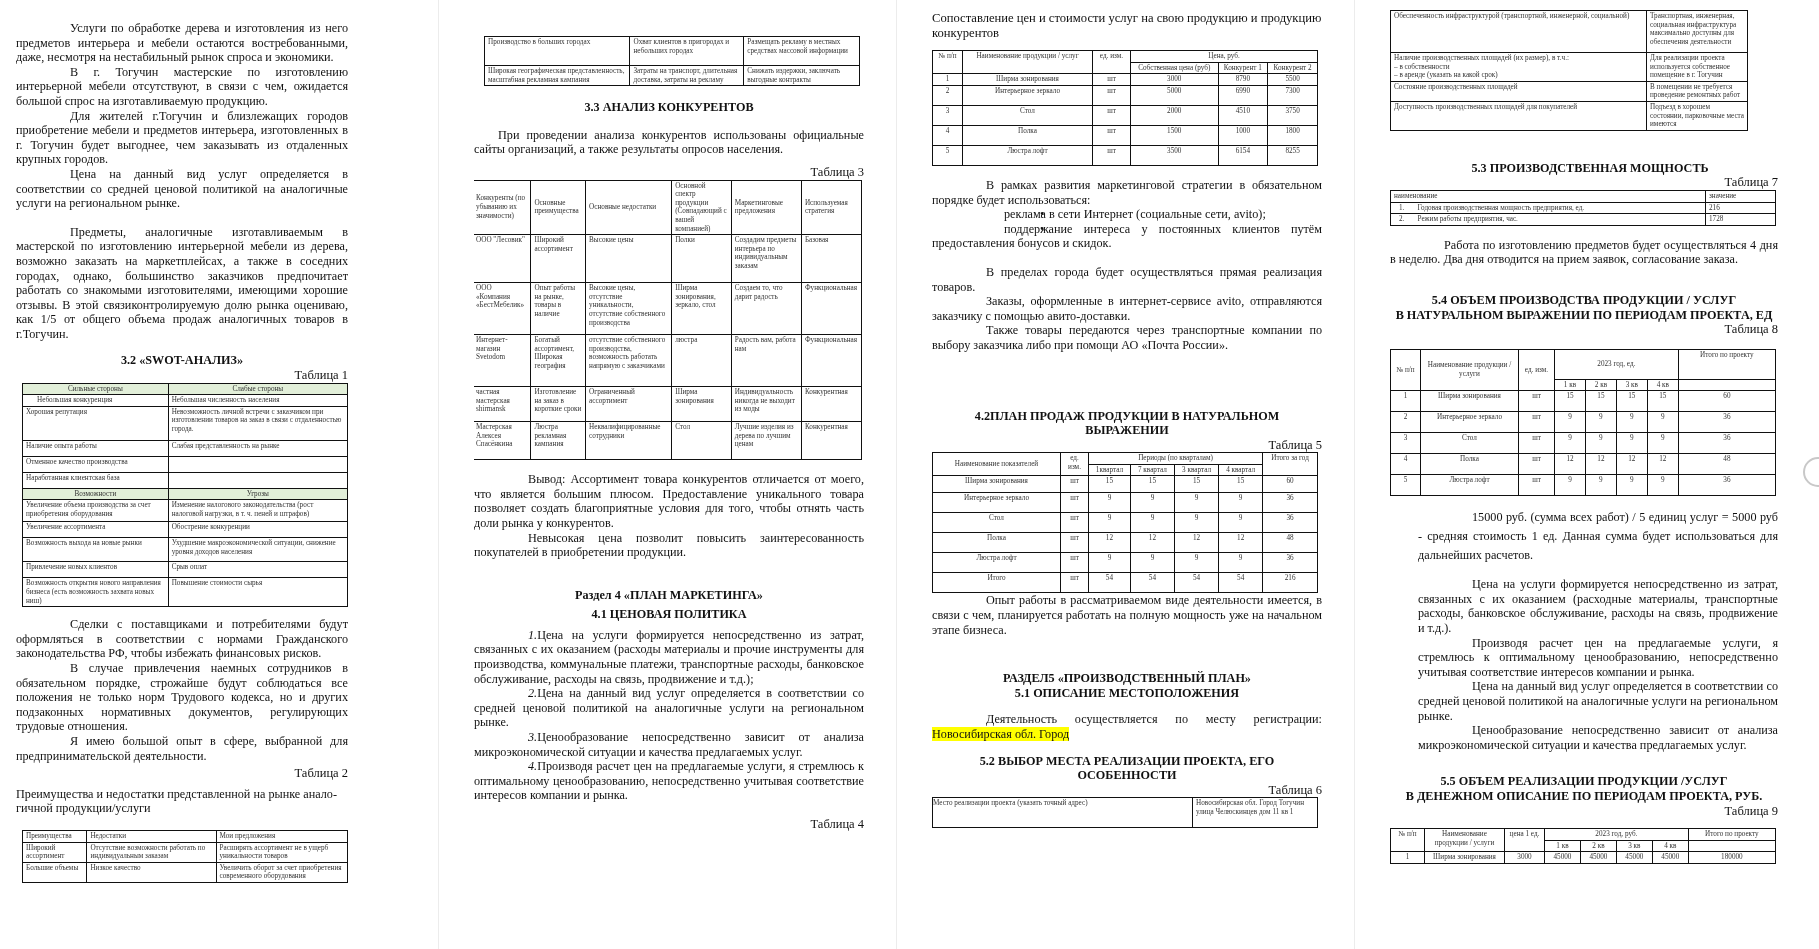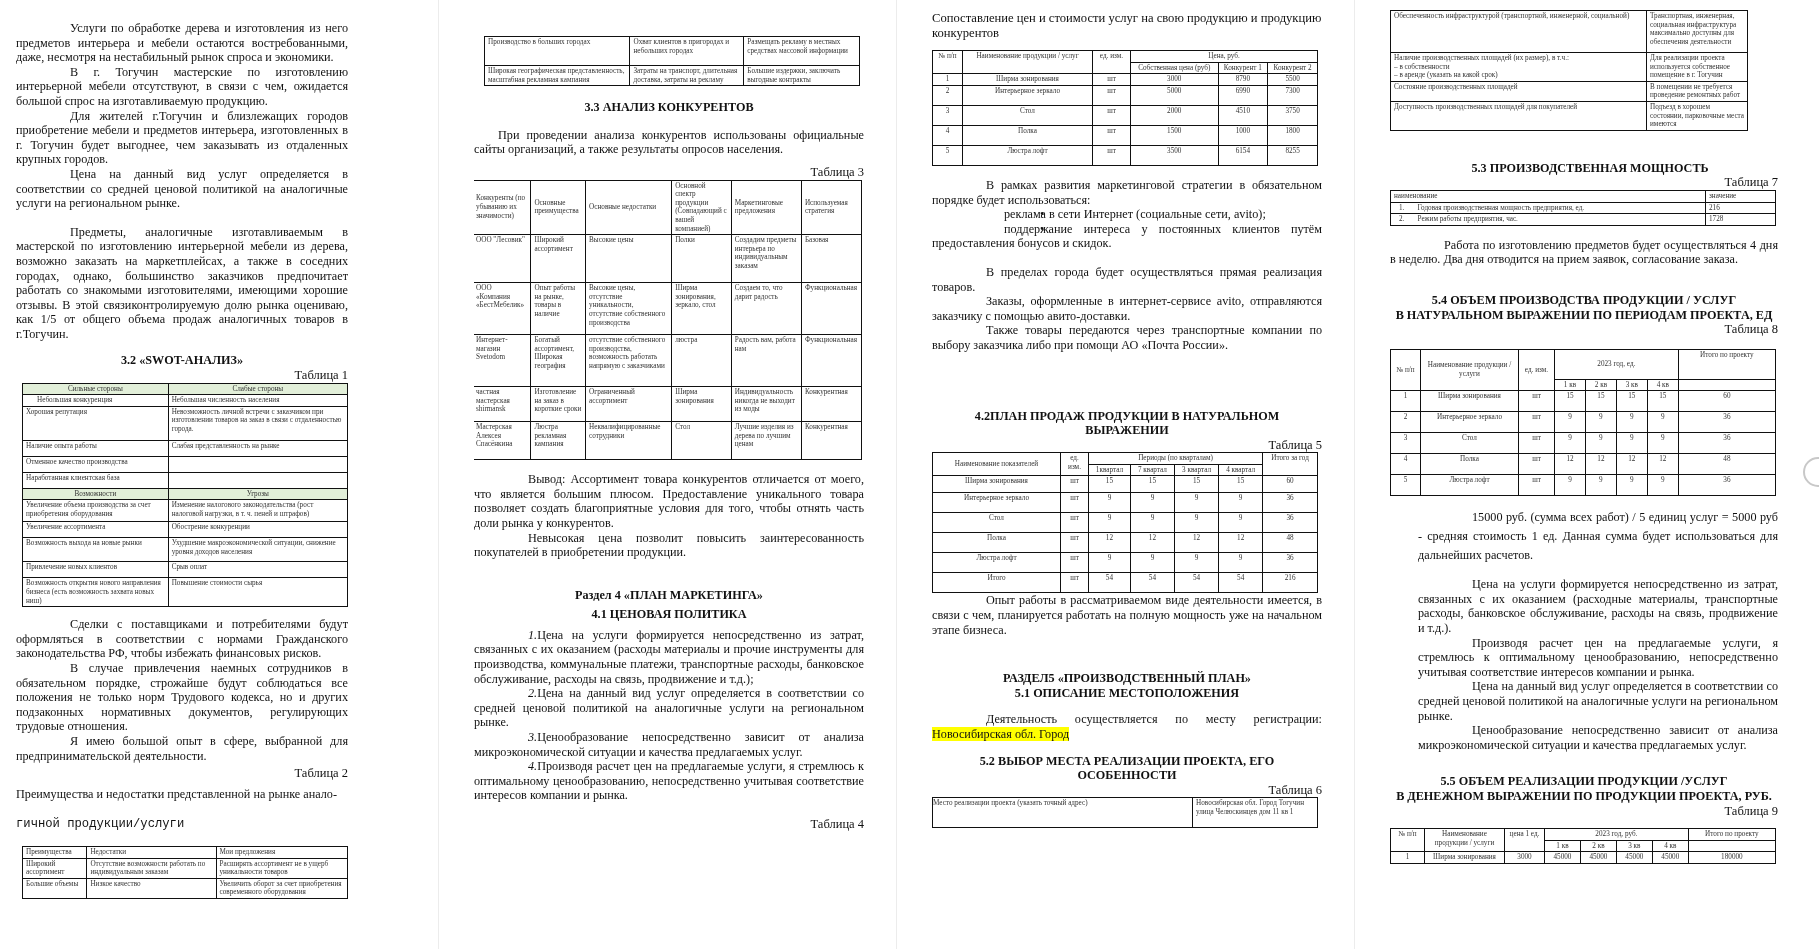--- a/index.html
+++ b/index.html
@@ -97,21 +97,21 @@
           <td>Повышение стоимости сырья</td>
         </tr>
   </tbody>
     </table>
   <div style="height:10px;"></div>
   <p class="ind">Сделки с поставщиками и потребителями будут оформляться в соответствии с нормами Гражданского законодательства РФ, чтобы избежать финансовых рисков.</p>
   <p class="ind">В случае привлечения наемных сотрудников в обязательном порядке, строжайше будут соблюдаться все положения не только норм Трудового кодекса, но и других подзаконных нормативных документов, регулирующих трудовые отношения.</p>
   <p class="ind">Я имею большой опыт в сфере, выбранной для предпринимательской деятельности.</p>
   <p class="cap" style="margin-top:3px;">Таблица 2</p>
   <p class="center" style="margin-top:6px;">Преимущества и недостатки представленной на рынке анало-</p>
-  <p class="center" style="margin-top:16px;font-family:Liberation Mono, monospace;">гичной продукции/услуги</p>
+  <p class="center" style="margin-top:0;">гичной продукции/услуги</p>
   <div style="height:14px;"></div>
   <table style="margin-left:6px; width:326px;">
     <tbody>
         <tr>
       <td class="center">Преимущества</td>
       <td class="center">Недостатки</td>
       <td class="center">Мои предложения</td>
     </tr>
     <tr>
           <td>Широкий ассортимент</td>
@@ -133,21 +133,21 @@
   <table style="margin-left:10px; width:376px;">
     <tbody>
         <tr style="height:29px">
           <td>Производство в больших городах</td>
           <td>Охват клиентов в пригородах и небольших городах</td>
           <td>Размещать рекламу в местных средствах массовой информации</td>
         </tr>
     <tr>
           <td>Широкая географическая представленность, масштабная рекламная кампания</td>
           <td>Затраты на транспорт, длительная доставка, затраты на рекламу</td>
-          <td>Большие издержки, заключать выгодные контракты</td>
+          <td>Снижать издержки, заключать выгодные контракты</td>
         </tr>
   </tbody>
     </table>
   <div style="height:14px;"></div>
   <p class="h">3.3 АНАЛИЗ КОНКУРЕНТОВ</p>
   <div style="height:13px;"></div>
   <p class="ind" style="text-indent:24px;">При проведении анализа конкурентов использованы официальные сайты организаций, а также результаты опросов населения.</p>
   <div style="height:8px;"></div>
   <p class="cap">Таблица 3</p>
   <table style="margin-left:-2px; width:390px;">
@@ -500,21 +500,21 @@
     </table>
   <div style="height:12px;"></div>
   <p class="ind" style="width:360px; margin-left:28px; line-height:19px;">15000 руб. (сумма всех работ) / 5 единиц услуг = 5000 руб - средняя стоимость 1 ед. Данная сумма будет использоваться для дальнейших расчетов.</p>
   <div style="height:12px;"></div>
   <p class="ind" style="width:360px; margin-left:28px;">Цена на услуги формируется непосредственно из затрат, связанных с их оказанием (расходные материалы, транспортные расходы, банковское обслуживание, расходы на связь, продвижение и т.д.).</p>
   <p class="ind" style="width:360px; margin-left:28px;">Производя расчет цен на предлагаемые услуги, я стремлюсь к оптимальному ценообразованию, непосредственно учитывая соответствие интересов компании и рынка.</p>
   <p class="ind" style="width:360px; margin-left:28px;">Цена на данный вид услуг определяется в соответствии со средней ценовой политикой на аналогичные услуги на региональном рынке.</p>
   <p class="ind" style="width:360px; margin-left:28px;">Ценообразование непосредственно зависит от анализа микроэкономической ситуации и качества предлагаемых услуг.</p>
   <div style="height:22px;"></div>
   <p class="h" style="width:388px">5.5       ОБЪЕМ РЕАЛИЗАЦИИ ПРОДУКЦИИ /УСЛУГ</p>
-  <p class="h" style="width:388px">В ДЕНЕЖНОМ ВЫРАЖЕНИИ ПО ПРОДУКЦИИ ПРОЕКТА, РУБ.</p>
+  <p class="h" style="width:388px">В ДЕНЕЖНОМ ОПИСАНИЕ ПО ПЕРИОДАМ ПРОЕКТА, РУБ.</p>
   <p class="cap" style="width:388px">Таблица 9</p>
   <div style="height:10px;"></div>
   <table class="tc" style="width:386px;">
     <tbody>
         <tr>
       <td rowspan="2" style="width:34px">№ п/п</td>
       <td rowspan="2" style="width:80px">Наименование продукции / услуги</td>
       <td rowspan="2" style="width:40px">цена 1 ед.</td>
       <td colspan="4">2023 год, руб.</td>
       <td>Итого по проекту</td>

